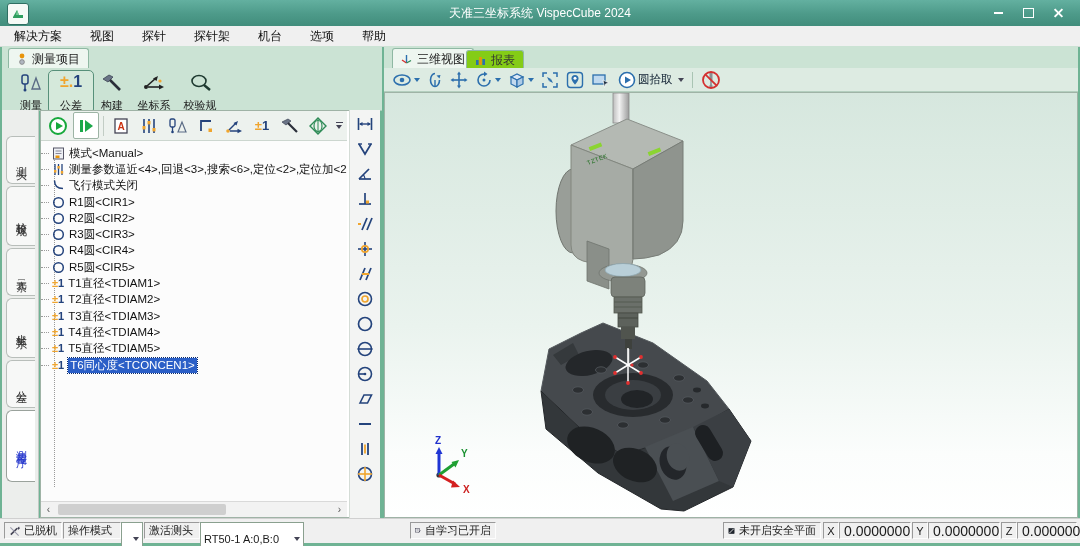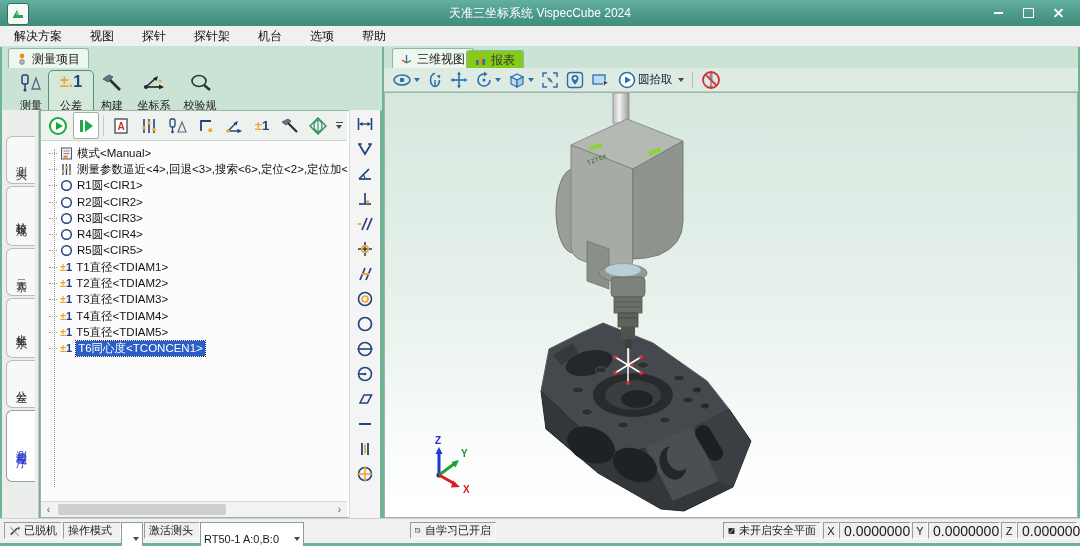--- a/index.html
+++ b/index.html
@@ -52,21 +52,21 @@
     border-bottom:1px solid #ccd6cf;display:flex;align-items:center;gap:2px;padding-left:4px;box-sizing:border-box;}
   .t2btn{width:25px;height:25px;display:flex;align-items:center;justify-content:center;border:1px solid transparent;border-radius:2px;}
   .t2btn.pressed{background:#ffffff;border:1px solid #9db4a5;}
   .t2sep{width:1px;height:20px;background:#c2cdc5;margin:0 2px;}
   #t2overflow{margin-left:auto;margin-right:2px;width:12px;height:24px;display:flex;flex-direction:column;align-items:center;justify-content:center;gap:2px;}
   #t2overflow .bar{width:7px;height:1.5px;background:#445;}
   .caret-dn{width:0;height:0;border-left:3.5px solid transparent;border-right:3.5px solid transparent;border-top:4px solid #445;}
   
   #tree{position:absolute;left:0;top:30px;width:306px;height:360px;background:#fcfcfc;overflow:hidden;padding-top:4px;box-sizing:border-box;}
   #tree::before{content:"";position:absolute;left:13px;top:8px;bottom:14px;border-left:1px dotted #9a9a9a;}
-  .trow{display:flex;align-items:center;height:16.3px;padding-left:8px;white-space:nowrap;position:relative;}
+  .trow{display:flex;align-items:center;height:16.3px;white-space:nowrap;position:relative;}
   .tline{width:8px;border-top:1px dotted #9a9a9a;margin-right:3px;flex:none;}
   .ticon{flex:none;margin-right:4px;}
   .tlabel{font-size:11.5px;color:#111;}
   .trow.sel .tlabel{background:#2b5fc7;color:#fff;outline:1px dotted #0a2a6b;padding:0 2px;}
   .pm1{font-weight:bold;font-size:11px;line-height:11px;white-space:nowrap;}
   .pm1 .pm{color:#f0a52e;}
   .pm1 .one{color:#24437c;}
   
   #hscroll{position:absolute;left:0;bottom:0;width:306px;height:15px;background:#f2f2f2;border-top:1px solid #d9d9d9;display:flex;align-items:center;}
   .harrow{width:15px;height:15px;display:flex;align-items:center;justify-content:center;color:#555;font-size:10px;}
@@ -278,20 +278,27 @@
       <span class="tline"></span>
       <svg class="ticon" width="13" height="13" viewBox="0 0 13 13">
           <line x1="3" y1="1" x2="3" y2="12" stroke="#24437c" stroke-width="1.3"></line>
           <line x1="6.5" y1="1" x2="6.5" y2="12" stroke="#24437c" stroke-width="1.3"></line>
           <line x1="10" y1="1" x2="10" y2="12" stroke="#24437c" stroke-width="1.3"></line>
           <rect x="2" y="7" width="2.4" height="2.6" fill="#f0a52e"></rect>
           <rect x="5.4" y="3" width="2.4" height="2.6" fill="#f0a52e"></rect>
           <rect x="8.8" y="8" width="2.4" height="2.6" fill="#f0a52e"></rect>
         </svg>
       <span class="tlabel">测量参数逼近&lt;4&gt;,回退&lt;3&gt;,搜索&lt;6&gt;,定位&lt;2&gt;,定位加&lt;2&gt;,测</span>
+    </div>
+    <div class="trow">
+      <span class="tline"></span>
+      <svg class="ticon" width="13" height="13" viewBox="0 0 13 13">
+          <path d="M2.5,1.5 Q2.5,9.5 11,9.5" fill="none" stroke="#24437c" stroke-width="1.5"></path>
+        </svg>
+      <span class="tlabel">飞行模式关闭</span>
     </div>
     <div class="trow">
       <span class="tline"></span>
       <svg class="ticon" width="13" height="13" viewBox="0 0 13 13">
           <circle cx="6.5" cy="6.5" r="4.8" fill="none" stroke="#24437c" stroke-width="1.5"></circle>
         </svg>
       <span class="tlabel">R1圆&lt;CIR1&gt;</span>
     </div>
     <div class="trow">
       <span class="tline"></span>

